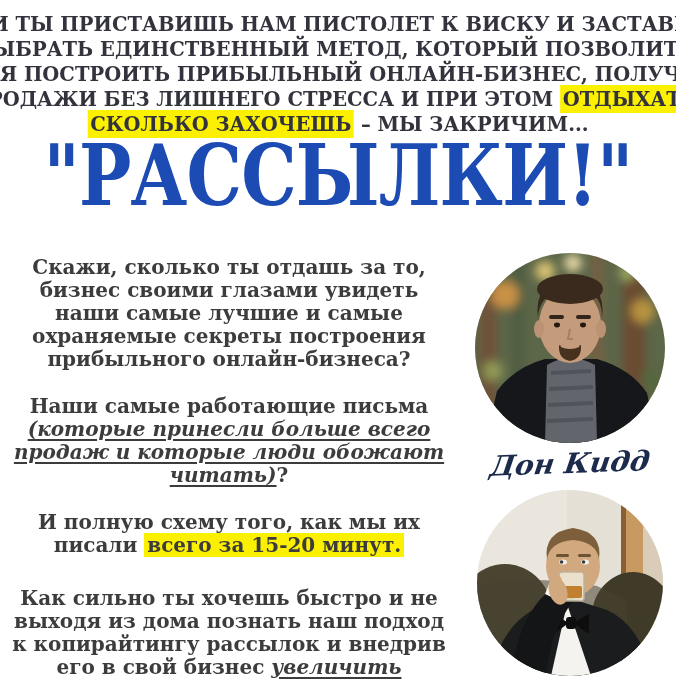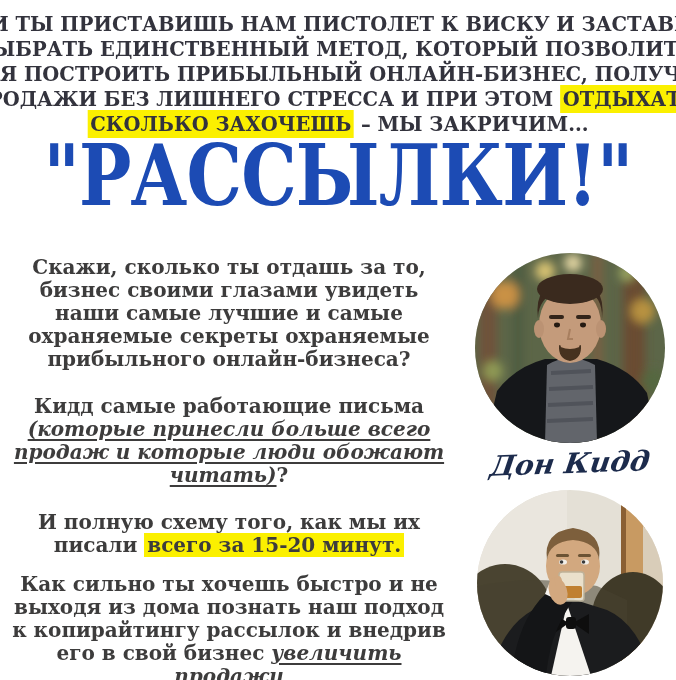--- a/index.html
+++ b/index.html
@@ -25,21 +25,21 @@
     font-weight:bold;font-size:85px;line-height:85px;color:#1c4bb4;
     white-space:nowrap;letter-spacing:-1px;
   }
 
   
   .left-col{
     position:absolute;left:10px;top:256px;width:438px;
     text-align:center;font-weight:bold;font-size:20px;line-height:23px;color:#3d3c3c;
   }
   .left-col p{margin:0 0 24px 0;}
-  .left-col p.p3{margin-bottom:16px;}
+  .left-col p.p3{margin-bottom:30px;}
   .u{text-decoration-thickness:2px;text-underline-offset:3px;}
   .em-u{font-style:italic;text-decoration:underline;text-decoration-thickness:2px;text-underline-offset:3px;}
   .body-highlight{background:#fbf000;padding:0 3px;}
 
   
   .avatar{position:absolute;border-radius:50%;overflow:hidden;}
   .avatar svg{display:block;width:100%;height:100%;}
   .avatar-1{left:475px;top:253px;width:190px;height:190px;}
   .avatar-2{left:477px;top:490px;width:186px;height:186px;}
   .signature{
@@ -58,24 +58,24 @@
     <div><span>ВЫБРАТЬ ЕДИНСТВЕННЫЙ МЕТОД, КОТОРЫЙ ПОЗВОЛИТ С</span></div>
     <div><span>НУЛЯ ПОСТРОИТЬ ПРИБЫЛЬНЫЙ ОНЛАЙН-БИЗНЕС, ПОЛУЧАТЬ</span></div>
     <div><span>ПРОДАЖИ БЕЗ ЛИШНЕГО СТРЕССА И ПРИ ЭТОМ </span><span class="hl-highlight">ОТДЫХАТЬ,</span></div>
     <div><span class="hl-highlight">СКОЛЬКО ЗАХОЧЕШЬ</span><span> – МЫ ЗАКРИЧИМ...</span></div>
   </div>
 
   <div class="shout">"РАССЫЛКИ!"</div>
 
   <div class="left-col">
     <p class="p1">
-      <span>Скажи, сколько ты отдашь за то, бизнес своими глазами увидеть наши </span><span class="u">самые лучшие и самые охраняемые секреты</span><span> охраняемые прибыльного онлайн-бизнеса?</span>
+      <span>Скажи, сколько ты отдашь за то, бизнес своими глазами увидеть наши </span><span class="u">самые лучшие и самые охраняемые секреты</span><span> построения прибыльного онлайн-бизнеса?</span>
     </p>
     <p class="p2">
-      <span>Кидд самые работающие письма </span><span class="em-u">(которые принесли больше всего продаж и которые люди обожают читать)</span><span>?</span>
+      <span>Наши самые работающие письма </span><span class="em-u">(которые принесли больше всего продаж и которые люди обожают читать)</span><span>?</span>
     </p>
     <p class="p3">
       <span>И полную схему того, как мы их писали </span><span class="body-highlight">всего за 15-20 минут.</span>
     </p>
     <p class="p4">
       <span>Как сильно ты хочешь быстро и не выходя из дома познать наш подход к копирайтингу рассылок и внедрив его в свой бизнес </span><span class="em-u">увеличить продажи</span>
     </p>
   </div>
 
   <div class="avatar avatar-1">

